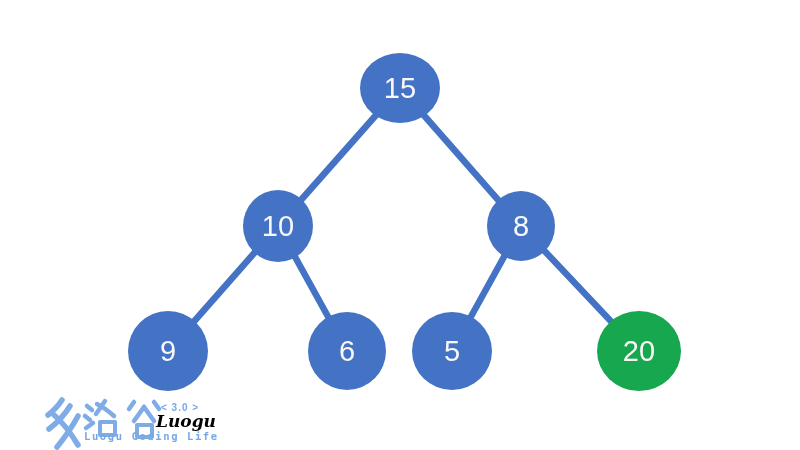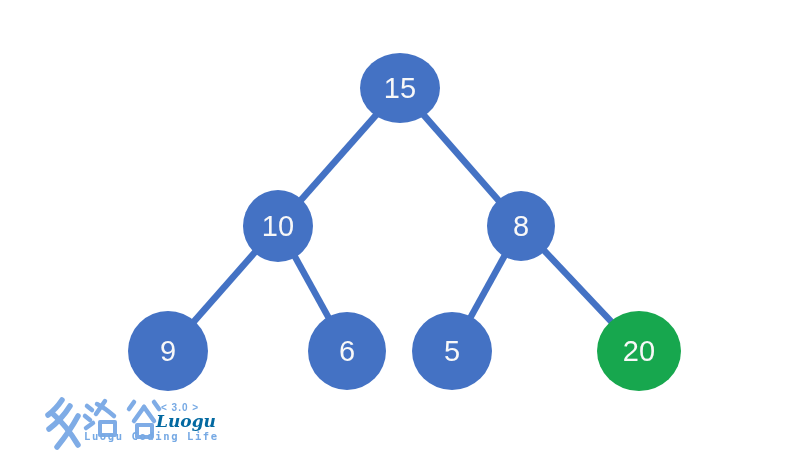--- a/index.html
+++ b/index.html
@@ -44,21 +44,21 @@
     color: #76a9e4;
     white-space: nowrap;
   }
   .logo-latin {
     position: absolute;
     left: 112px; top: 16px;
     font-family: "DejaVu Serif", serif;
     font-style: italic;
     font-weight: bold;
     font-size: 17px;
-    color: #0369a1;
+    color: #000000;
     white-space: nowrap;
     text-align: right;
   }
   .logo-tagline {
     position: absolute;
     left: 40px; top: 35px;
     font-family: "DejaVu Sans Mono", monospace;
     font-weight: bold;
     font-size: 10.5px;
     letter-spacing: 1.6px;

